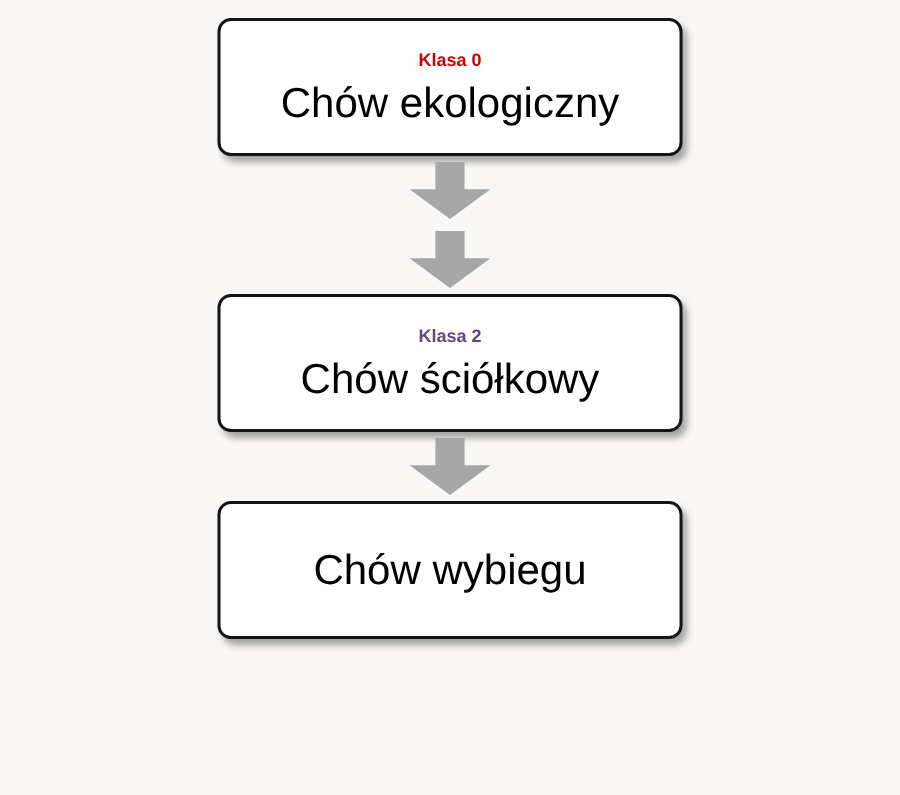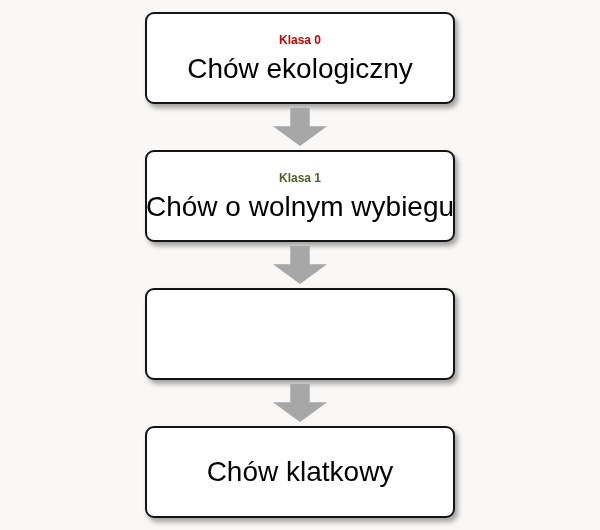--- a/index.html
+++ b/index.html
@@ -69,33 +69,31 @@
 
   <div class="node">
     <div class="node-title" style="color: rgb(204, 0, 0);">Klasa 0</div>
     <div class="node-label">Chów ekologiczny</div>
   </div>
 
   <div class="arrow-wrap">
     <div class="down-arrow" style="background-color: rgb(167, 167, 167);"></div>
   </div>
 
+
+  <div class="arrow-wrap">
+    <div class="down-arrow" style="background-color: rgb(167, 167, 167);"></div>
+  </div>
+
   <div class="node">
-    <div class="node-title" style="color: rgb(79, 98, 40);">Klasa 1</div>
-    <div class="node-label">Chów o wolnym wybiegu</div>
+    <div class="node-title" style="color: rgb(96, 74, 123);">Klasa 2</div>
+    <div class="node-label">Chów ściółkowy</div>
   </div>
 
   <div class="arrow-wrap">
     <div class="down-arrow" style="background-color: rgb(167, 167, 167);"></div>
   </div>
 
   <div class="node">
-  </div>
-
-  <div class="arrow-wrap">
-    <div class="down-arrow" style="background-color: rgb(167, 167, 167);"></div>
-  </div>
-
-  <div class="node">
-    <div class="node-label">Chów klatkowy</div>
+    <div class="node-label">Chów wybiegu</div>
   </div>
 
 </div>
 
 </body></html>

